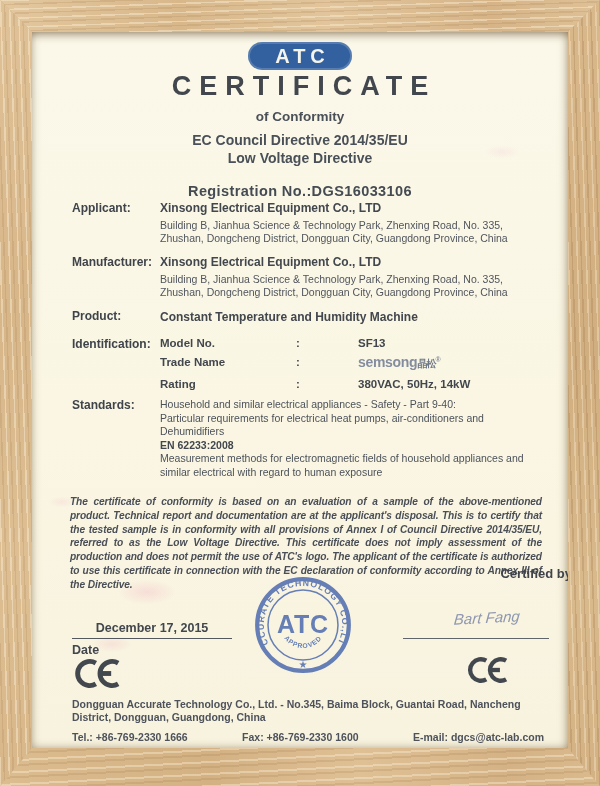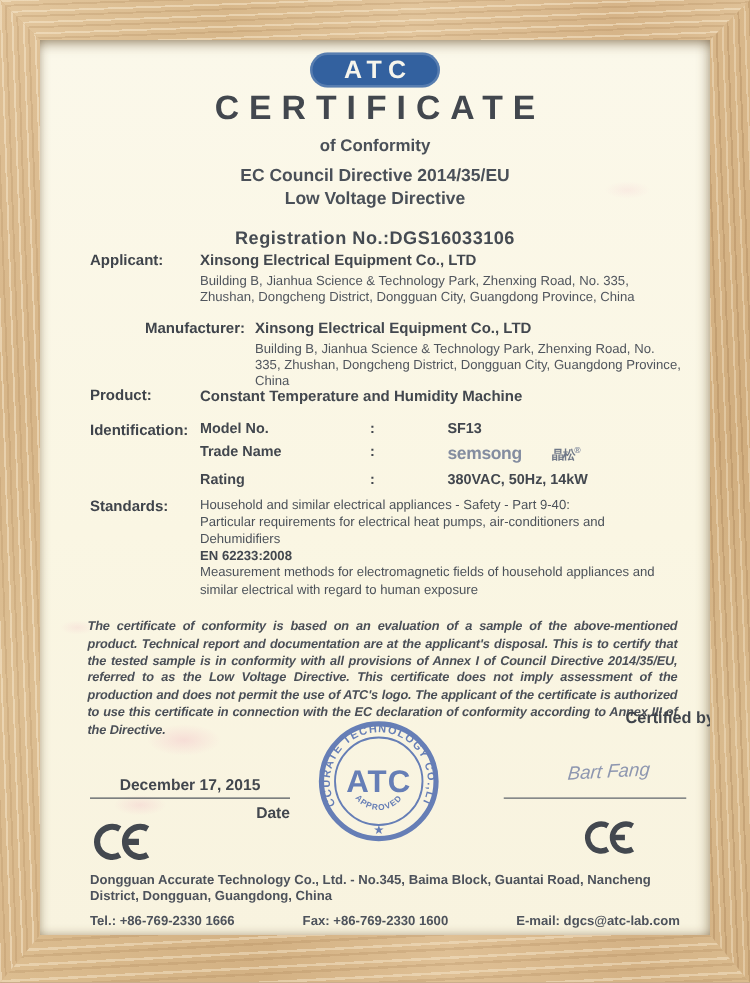--- a/index.html
+++ b/index.html
@@ -57,50 +57,50 @@
   .cert-dir1 { margin-top:8px; font-size:14px; font-weight:bold; color:#4a5058; }
   .cert-dir2 { margin-top:2px; font-size:14px; font-weight:bold; color:#4a5058; }
   .cert-reg { margin-top:17px; font-size:14.5px; font-weight:bold; letter-spacing:.4px; color:#454b52; }
 
   
   .sec-row { position:absolute; left:40px; right:22px; display:grid; grid-template-columns:88px 1fr; }
   .sec-label { font-weight:bold; font-size:12px; color:#3f444b; }
   .party-name { font-weight:bold; font-size:12px; color:#42474e; }
   .party-addr { margin-top:4px; font-size:10.5px; line-height:13px; color:#50555d; }
   .row-applicant { top:169px; }
-  .row-manufacturer { top:223px;margin-left:44px; }
+  .row-manufacturer { top:223px; }
   .row-product { top:277px; }
   .product-value { font-weight:bold; font-size:12px; color:#42474e; padding-top:1px; }
 
   .row-identification { top:305px; }
   .ident-rows .irow { display:grid; grid-template-columns:88px 14px 1fr;gap:48px; }
   .irow { margin-bottom:7px; }
   .ikey, .icolon, .ival { font-weight:bold; font-size:11.5px; color:#42474e; }
   .brand { font-weight:bold; font-size:14px; letter-spacing:-.3px; color:#848da0; line-height:12px; }
-  .brand-cjk { font-size:10px; color:#6f7888; letter-spacing:-1px;padding-left:24px; }
+  .brand-cjk { font-size:10px; color:#6f7888; letter-spacing:-1px; }
   .brand-reg { font-size:7px; vertical-align:super; color:#848da0; }
 
   .row-standards { top:366px; }
   .std-lines div { font-size:10.5px; line-height:13.6px; color:#4c525a; }
   .std-lines .std-bold { font-weight:bold; color:#42474e; }
 
   
   .body-par { position:absolute; top:463px; left:38px; width:472px; font-size:10.2px; font-weight:bold;
     line-height:13.8px; text-align:justify; color:#4a4f57; letter-spacing:-.1px;font-style:italic; }
 
   
   .certified-by { position:absolute; top:534px; left:380px; width:160px; text-align:right;
     font-weight:bold; font-size:13px; color:#3f444b; }
   .signature { position:absolute; top:577px; left:375px; width:160px; text-align:center;
     font-style:italic; font-size:15px; color:#8e97b0; transform:rotate(-3deg) skewX(-8deg); }
   .sign-line { position:absolute; top:606px; left:371px; width:146px; border-top:1.3px solid #60656c; }
 
   .date-value { position:absolute; top:589px; left:40px; width:160px; text-align:center;
     font-weight:bold; font-size:12.5px; color:#42474e; border-bottom:1.6px solid #53585f; padding-bottom:3px; }
-  .date-label { position:absolute; top:611px; left:40px; width:160px; text-align:right;
+  .date-label { position:absolute; top:611px; left:40px; width:160px; text-align:left;
     font-weight:bold; font-size:12.5px; color:#42474e; }
 
   .stamp-wrap { position:absolute; top:543px; left:221px; width:100px; height:100px;
     mix-blend-mode:multiply; opacity:.92; }
   .stamp-wrap svg { width:100%; height:100%; }
   .ring-outer { fill:none; stroke:#5b79cb; stroke-width:5; }
   .ring-inner { fill:none; stroke:#5b79cb; stroke-width:1.8; }
   .ring-text { fill:#5b79cb; font-size:10.5px; font-weight:bold; letter-spacing:1.2px; }
   .stamp-atc { fill:#5b79cb; font-size:30px; font-weight:bold; letter-spacing:1px; }
   .stamp-approved { fill:#5b79cb; font-size:8px; font-weight:bold; letter-spacing:1px; }

